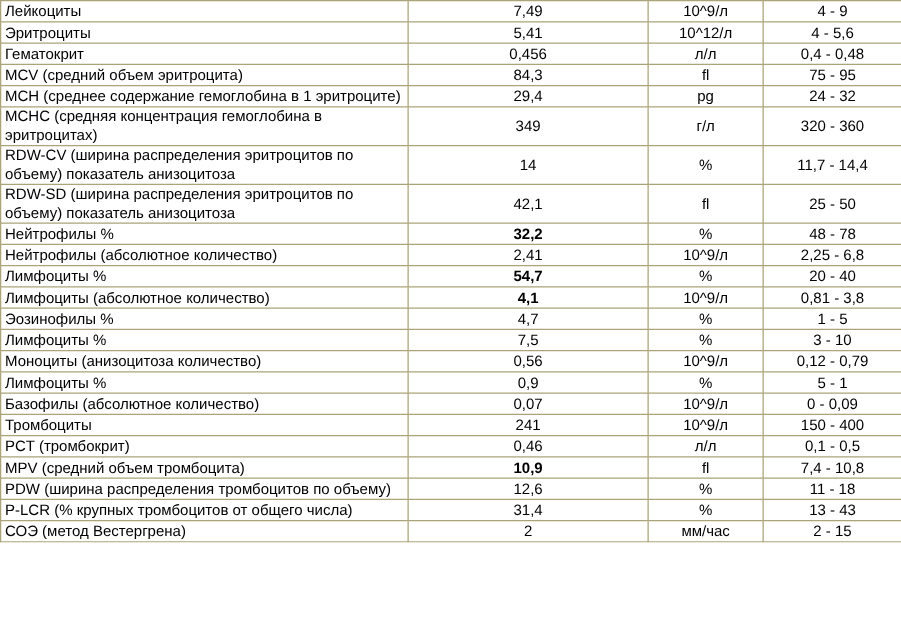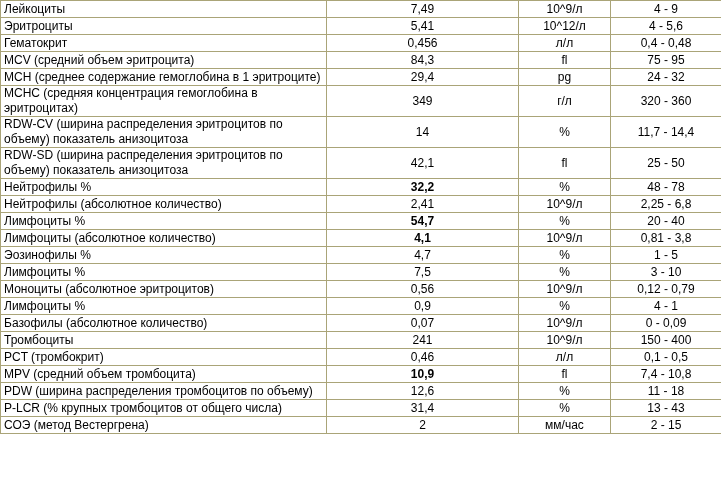--- a/index.html
+++ b/index.html
@@ -127,30 +127,30 @@
           <td class="td-center">%</td>
           <td class="td-center">1 - 5</td>
         </tr>
         <tr>
           <td class="td-name">Лимфоциты %</td>
           <td class="td-center">7,5</td>
           <td class="td-center">%</td>
           <td class="td-center">3 - 10</td>
         </tr>
         <tr>
-          <td class="td-name">Моноциты (абсолютное эритроцитов)</td>
+          <td class="td-name">Моноциты (анизоцитоза количество)</td>
           <td class="td-center">0,56</td>
           <td class="td-center">10^9/л</td>
           <td class="td-center">0,12 - 0,79</td>
         </tr>
         <tr>
           <td class="td-name">Лимфоциты %</td>
           <td class="td-center">0,9</td>
           <td class="td-center">%</td>
-          <td class="td-center">4 - 1</td>
+          <td class="td-center">5 - 1</td>
         </tr>
         <tr>
           <td class="td-name">Базофилы (абсолютное количество)</td>
           <td class="td-center">0,07</td>
           <td class="td-center">10^9/л</td>
           <td class="td-center">0 - 0,09</td>
         </tr>
         <tr>
           <td class="td-name">Тромбоциты</td>
           <td class="td-center">241</td>

